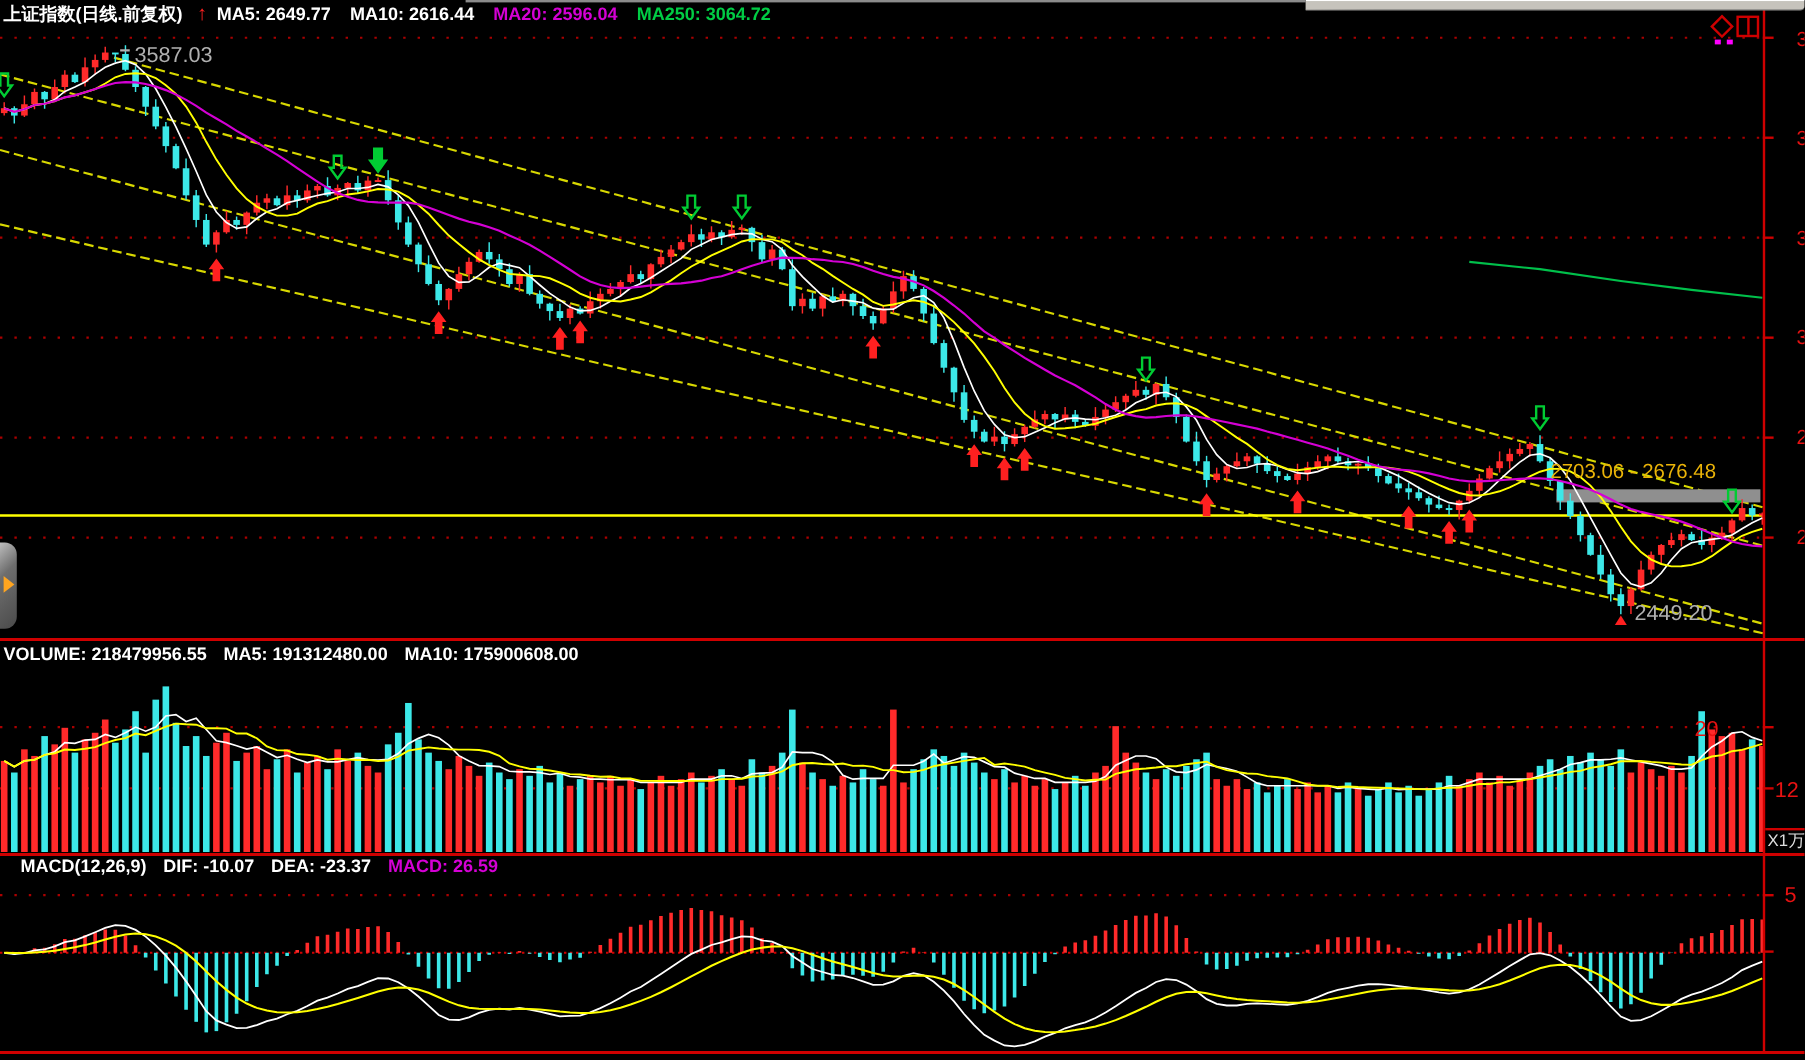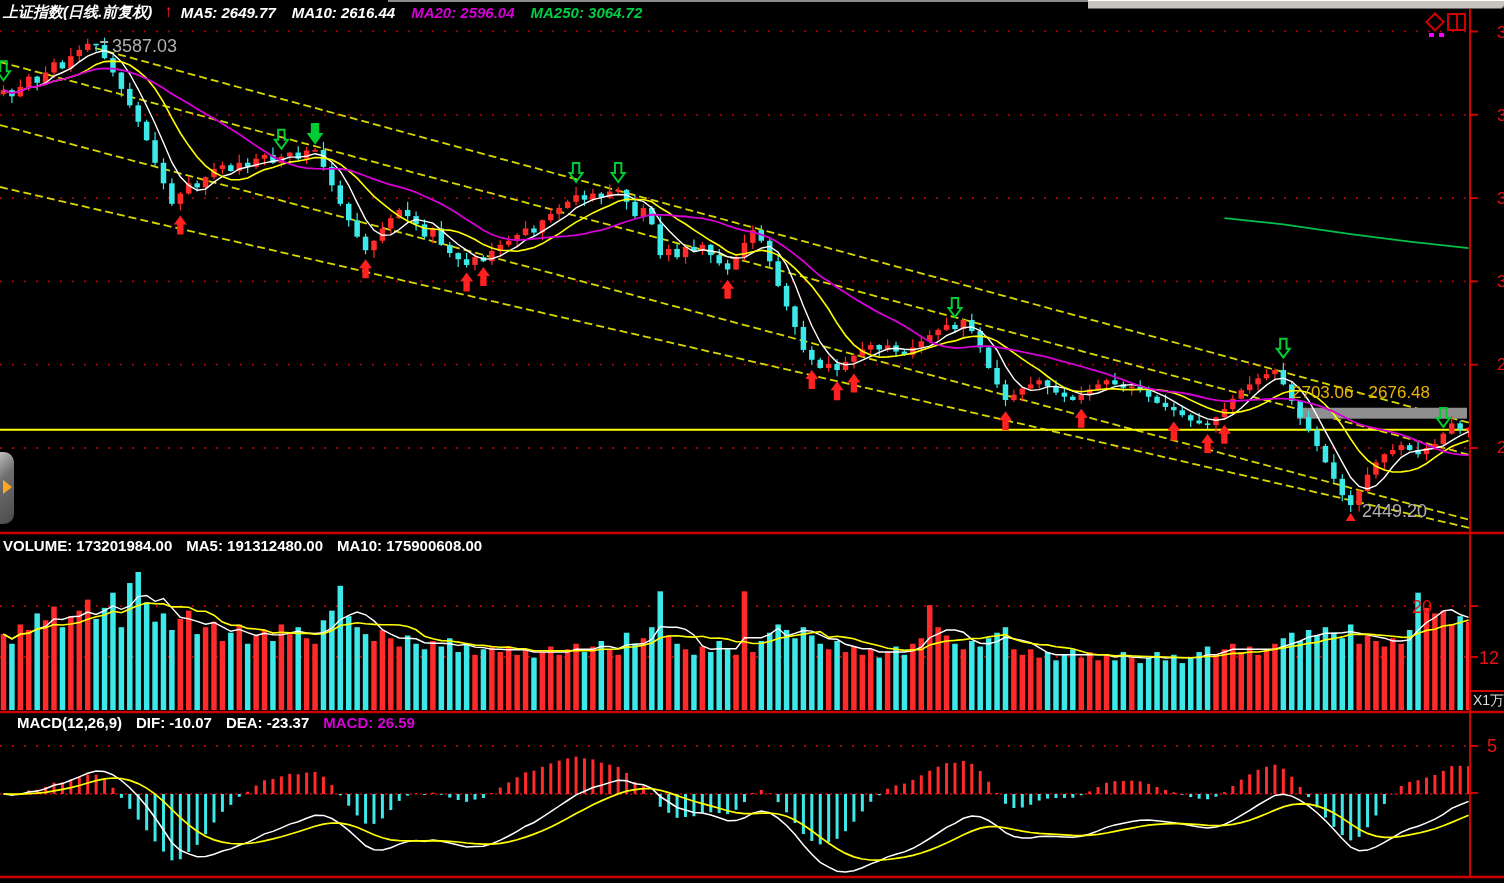--- a/index.html
+++ b/index.html
@@ -1,20 +1,20 @@
 <!DOCTYPE html>
 <html><head>
 <meta charset="utf-8">
 <style>
   html,body{margin:0;padding:0;background:#000;}
   #app{position:relative;width:1504px;height:883px;background:#000;overflow:hidden;
        font-family:"Liberation Sans","DejaVu Sans",sans-serif;}
   #chart{position:absolute;left:0;top:0;}
   .ov{position:absolute;white-space:nowrap;}
-  .hdr{left:3px;top:2px;display:flex;gap:16px;align-items:center;font-size:15px;font-weight:bold;font-style:italic;}
+  .hdr{left:3px;top:2px;display:flex;gap:16px;align-items:center;font-size:15px;font-weight:bold;}
   .vhdr{left:3px;top:537px;display:flex;gap:14px;font-size:15px;font-weight:bold;}
   .mhdr{left:3px;top:714px;display:flex;gap:14px;font-size:15px;font-weight:bold;margin-left:14px;}
   .w{color:#ffffff}.y{color:#ffffff}.m{color:#d400d4}.g{color:#00cc44}
   .hdr-arrow{color:#ff2020;font-size:17px;margin-left:-4px;margin-right:-8px;font-weight:bold}
   .peak{left:112px;top:36px;color:#b0b0b0;font-size:18px;}
   .low{left:1362px;top:501px;color:#b0b0b0;font-size:18px;}
   .gap{left:1292px;top:383px;color:#eab308;font-size:17px;}
   .ax{color:#e81212;font-size:18px;}
   .vol20{left:1412px;top:597px;} .vol10{left:1479px;top:648px;} .macd5{left:1487px;top:736px;}
   .unitbox{left:1471px;top:690px;width:33px;height:19px;border-top:2px solid #cf0000;
@@ -841,21 +841,21 @@
   <div class="ov low">2449.20</div>
 
   <div class="ov sliver" style="top:23px">3</div>
   <div class="ov sliver" style="top:106px">3</div>
   <div class="ov sliver" style="top:189px">3</div>
   <div class="ov sliver" style="top:272px">3</div>
   <div class="ov sliver" style="top:355px">2</div>
   <div class="ov sliver" style="top:438px">2</div>
 
   <div class="ov vhdr">
-    <span class="w">VOLUME: 173201984.00</span>
+    <span class="w">VOLUME: 218479956.55</span>
     <span class="w">MA5: 191312480.00</span>
     <span class="y">MA10: 175900608.00</span>
   </div>
   <div class="ov ax vol20">20</div>
   <div class="ov ax vol10">12</div>
   <div class="ov unitbox">X1万</div>
 
   <div class="ov mhdr">
     <span class="w">MACD(12,26,9)</span>
     <span class="w">DIF: -10.07</span>

